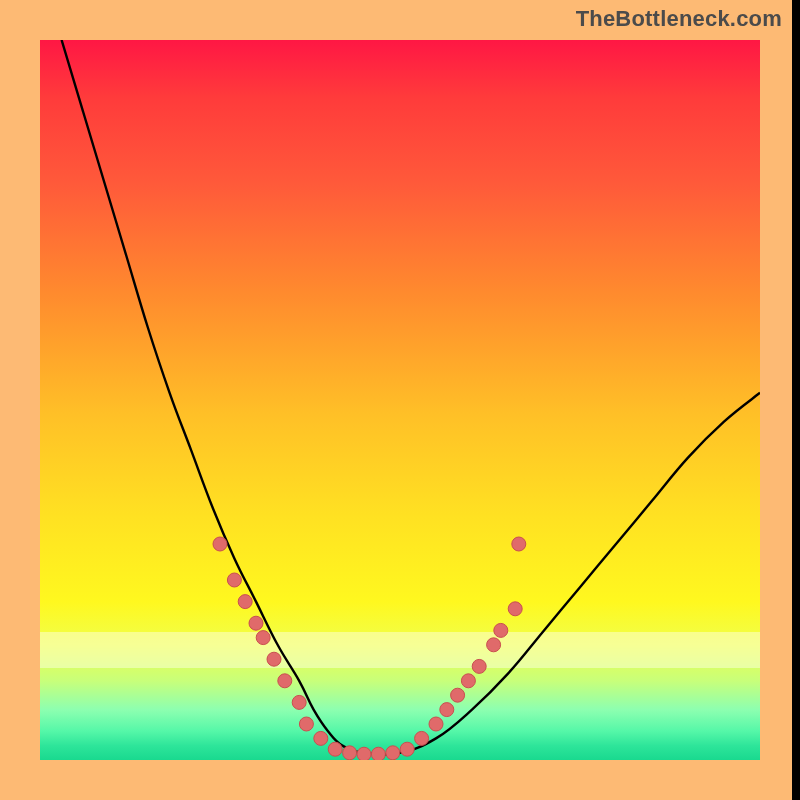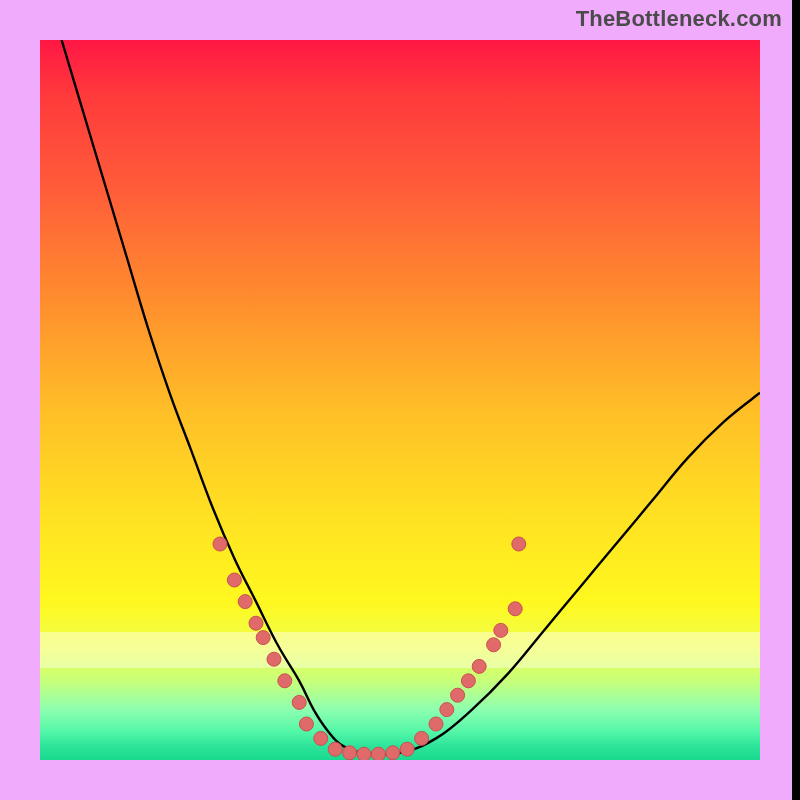--- a/index.html
+++ b/index.html
@@ -8,21 +8,21 @@
     width: 800px;
     height: 800px;
     background: #000;
     font-family: Arial, Helvetica, sans-serif;
     overflow: hidden;
   }
   .frame {
     position: relative;
     width: 792px;
     height: 800px;
-    background: #f0abfc;
+    background: #fdba74;
   }
   .watermark {
     position: absolute;
     top: 6px;
     right: 10px;
     color: #4b4b4b;
     font-size: 22px;
     font-weight: 600;
     letter-spacing: 0.2px;
     z-index: 20;

